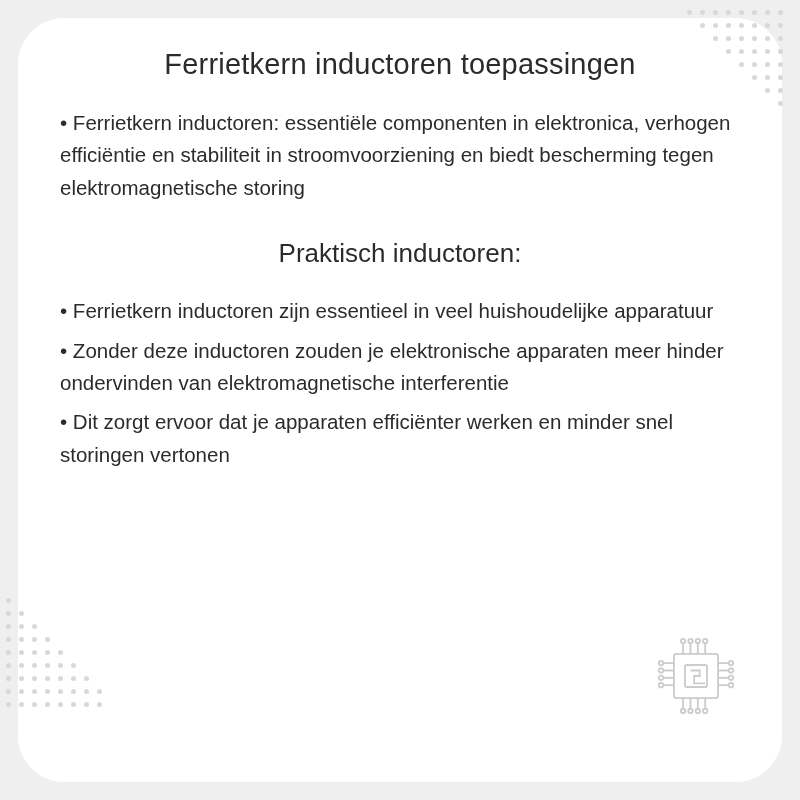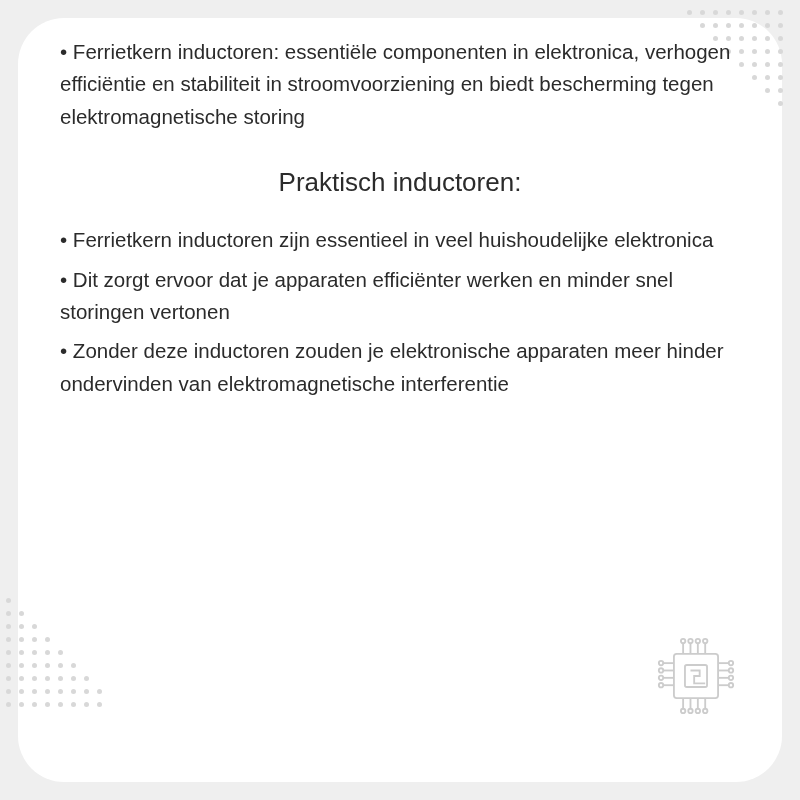--- a/index.html
+++ b/index.html
@@ -310,29 +310,30 @@
       <div class="dot" style="left: 26px; top: 130px; background: rgb(216, 216, 216); opacity: 1;"></div>
       <div class="dot" style="left: 39px; top: 130px; background: rgb(216, 216, 216); opacity: 1;"></div>
       <div class="dot" style="left: 52px; top: 130px; background: rgb(216, 216, 216); opacity: 1;"></div>
       <div class="dot" style="left: 65px; top: 130px; background: rgb(216, 216, 216); opacity: 1;"></div>
       <div class="dot" style="left: 78px; top: 130px; background: rgb(216, 216, 216); opacity: 1;"></div>
       <div class="dot" style="left: 91px; top: 130px; background: rgb(216, 216, 216); opacity: 1;"></div>
     </div>
 
   <div class="content">
 
+    <h1 class="title">Ferrietkern inductoren toepassingen</h1>
 
     <p class="para">• Ferrietkern inductoren: essentiële componenten in elektronica, verhogen efficiëntie en stabiliteit in stroomvoorziening en biedt bescherming tegen elektromagnetische storing</p>
 
     <h2 class="subtitle">Praktisch inductoren:</h2>
 
     <ul class="bullet-list">
-      <li>• Ferrietkern inductoren zijn essentieel in veel huishoudelijke elektronica</li>
+      <li>• Ferrietkern inductoren zijn essentieel in veel huishoudelijke apparatuur</li>
+      <li>• Zonder deze inductoren zouden je elektronische apparaten meer hinder ondervinden van elektromagnetische interferentie</li>
       <li>• Dit zorgt ervoor dat je apparaten efficiënter werken en minder snel storingen vertonen</li>
-      <li>• Zonder deze inductoren zouden je elektronische apparaten meer hinder ondervinden van elektromagnetische interferentie</li>
     </ul>
   </div>
 
   <div class="chip-icon">
     <svg viewBox="0 0 100 100" width="92" height="92" fill="none" stroke="#9a9a9a" stroke-width="2">
       <rect x="26" y="26" width="48" height="48" rx="3"></rect>
       <rect x="38" y="38" width="24" height="24" rx="2"></rect>
       <path d="M44 44 h10 v6 h-6 v8 h12"></path>
       <line x1="36" y1="26" x2="36" y2="14"></line>
       <line x1="44" y1="26" x2="44" y2="14"></line>

